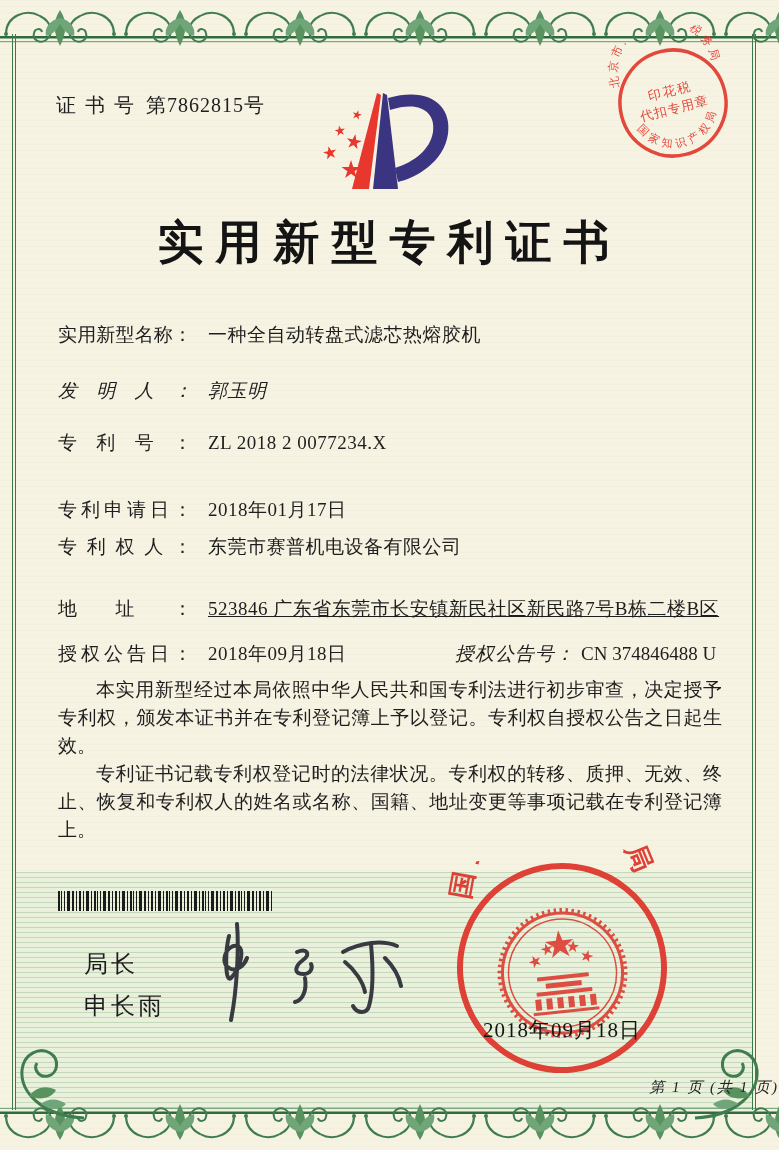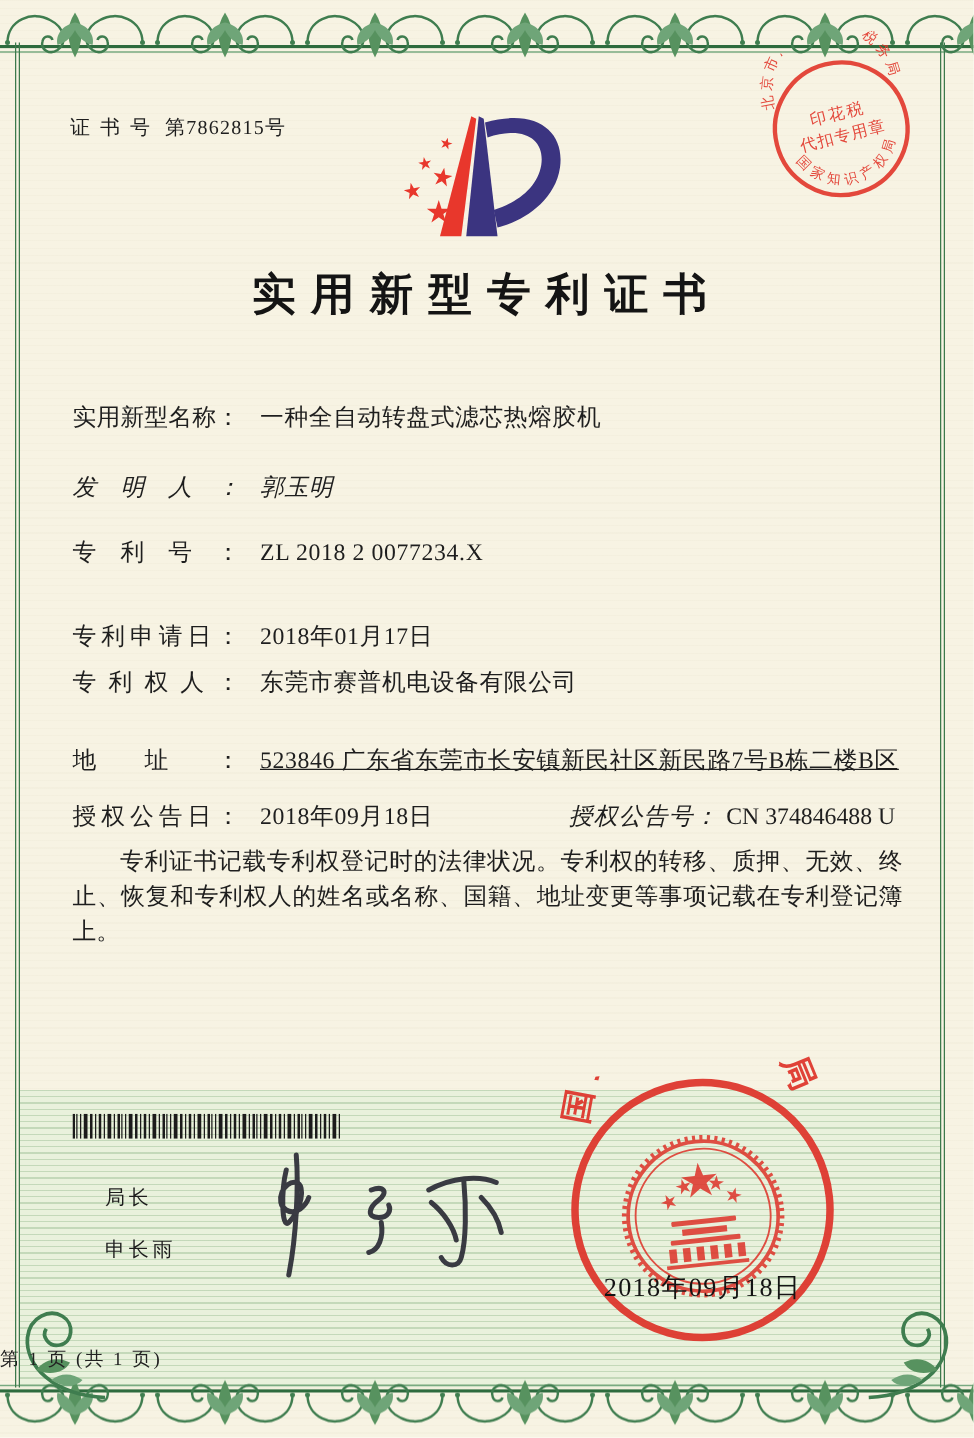--- a/index.html
+++ b/index.html
@@ -21,25 +21,25 @@
   .band{position:absolute; left:0; width:779px; height:52px; z-index:2;}
   .band-top{top:0;}
   .band-bottom{top:1098px; transform:scaleY(-1);}
   .greenzone{
     position:absolute; left:16px; top:872px; width:736px; height:238px; z-index:1;
     background-color:#e9f1dc;
     background-image:repeating-linear-gradient(180deg, rgba(110,160,105,.30) 0 1px, transparent 1px 5px);
   }
   .corner-flourish{position:absolute; z-index:3;}
   
-  .cert-no{position:absolute; left:56px; top:92px; font-size:16px; letter-spacing:2px; z-index:3;}
+  .cert-no{position:absolute; left:56px; top:92px; font-size:20px; letter-spacing:2px; z-index:3;}
   .cert-no .num{margin-left:10px; letter-spacing:1px;}
   .doc-title{
     position:absolute; left:0; top:212px; width:779px; text-align:center;
-    font-size:35px; font-weight:bold; letter-spacing:12px; color:#141414; z-index:3;
+    font-size:46px; font-weight:bold; letter-spacing:12px; color:#141414; z-index:3;
   }
   
   .fields{position:absolute; left:58px; top:0; width:690px; font-size:19px; z-index:3;}
   .frow{position:absolute; left:0; width:664px; line-height:26px;}
   .flabel{
     display:inline-block; width:134px; vertical-align:top;
     text-align:justify; text-align-last:justify;
   }
   .fvalue{display:inline-block; vertical-align:top; max-width:520px; margin-left:16px; letter-spacing:.5px;}
   .row-name{top:322px;} .row-inventor{top:378px;font-style:italic;} .row-patno{top:430px;}
@@ -52,32 +52,32 @@
   .grant-no .glabel{letter-spacing:1px;font-style:italic;}
   .grant-no .gvalue{margin-left:6px;}
   
   .bodytext{
     position:absolute; left:58px; top:676px; width:664px; z-index:3;
     font-size:19px; line-height:28px; text-align:justify;
   }
   .bodytext p{margin:0; text-indent:2em;}
   
   .barcode{position:absolute; left:58px; top:891px; z-index:3;}
-  .signer{position:absolute; left:84px; z-index:4; font-size:16px; letter-spacing:3px; color:#1c1c1c;}
+  .signer{position:absolute; left:84px; z-index:4; font-size:24px; letter-spacing:3px; color:#1c1c1c;}
   .signer-role{top:948px;} .signer-name{top:990px;}
   .signature{position:absolute; left:185px; top:918px; z-index:4;}
   .tax-stamp{position:absolute; left:603px; top:33px; transform:rotate(-14deg); z-index:4; opacity:.92;}
   .big-seal{position:absolute; left:447px; top:853px; transform:rotate(-6deg); z-index:4; opacity:.93;}
   .seal-date{
     position:absolute; left:452px; top:1016px; width:220px; text-align:center; z-index:5;
     font-size:21px; letter-spacing:1px; color:#141414; font-weight:500;
   }
   .footer{
-    position:absolute; left:0; top:1078px; width:779px; text-align:left; z-index:3;
-    font-size:15px; letter-spacing:2px; color:#222;
+    position:absolute; left:0; top:1078px; width:779px; text-align:right; z-index:3;
+    font-size:15px; letter-spacing:2px; color:#222;font-style:italic;
   }
   svg text{font-family:"Liberation Serif","DejaVu Serif",serif;}
 </style>
 </head>
 <body>
 
 <div class="page">
 
   <div class="greenzone"></div>
 
@@ -186,20 +186,21 @@
     </div>
     <div class="frow row-grant">
       <span class="flabel">授权公告日：</span><span class="fvalue">2018年09月18日</span>
       <span class="grant-no">
         <span class="glabel">授权公告号：</span><span class="gvalue">CN 374846488 U</span>
       </span>
     </div>
   </div>
 
   <div class="bodytext">
+    <p>本实用新型经过本局依照中华人民共和国专利法进行初步审查，决定授予专利权，颁发本证书并在专利登记簿上予以登记。专利权自授权公告之日起生效。</p>
     <p>专利证书记载专利权登记时的法律状况。专利权的转移、质押、无效、终止、恢复和专利权人的姓名或名称、国籍、地址变更等事项记载在专利登记簿上。</p>
   </div>
 
   <svg class="barcode" width="214" height="20" viewBox="0 0 214 20">
     <defs>
       <g id="bc" fill="#1b1b1b">
         <rect x="0" width="2" height="20"></rect>
           <rect x="3" width="1" height="20"></rect>
         <rect x="6" width="1" height="20"></rect>
           <rect x="9" width="3" height="20"></rect>

